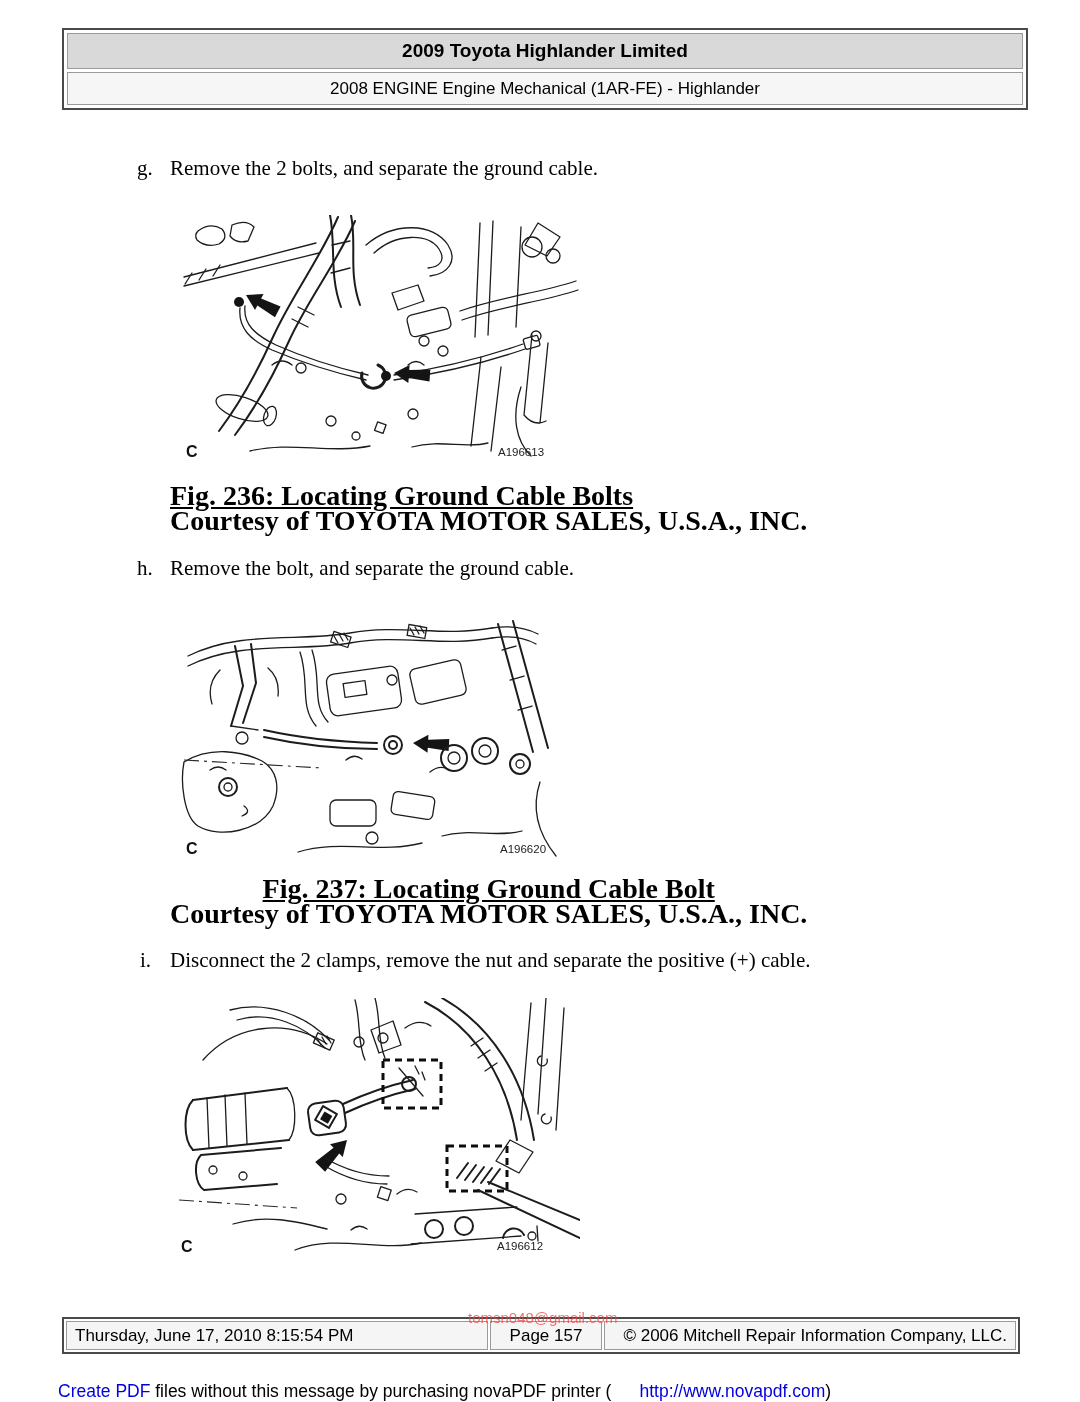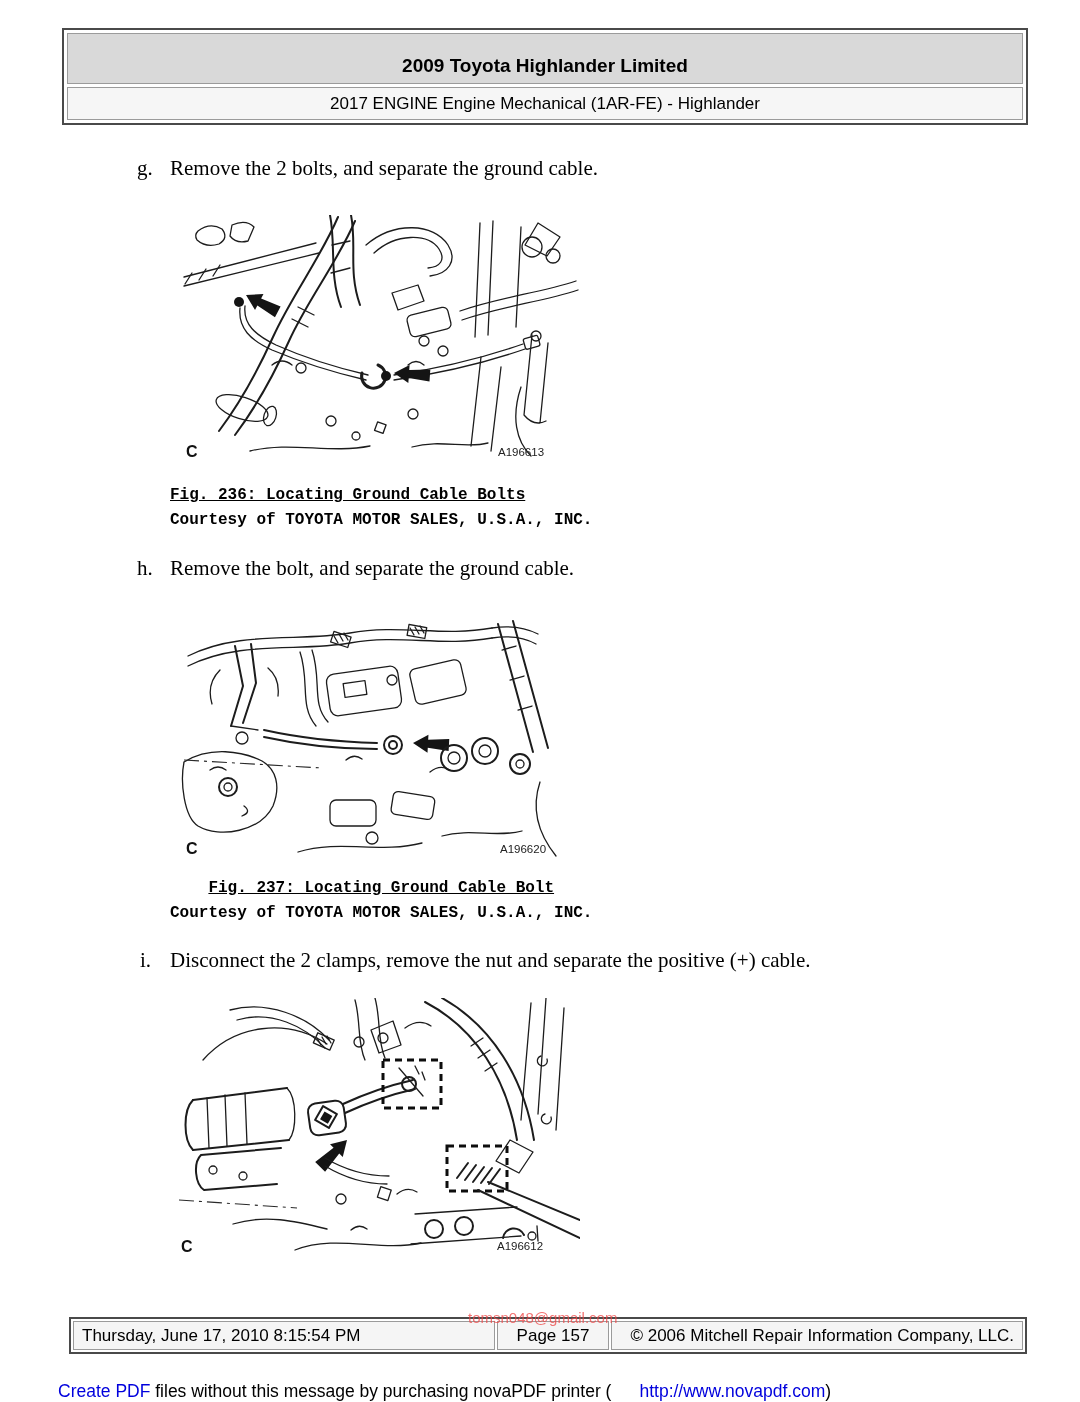--- a/index.html
+++ b/index.html
@@ -3,64 +3,64 @@
 <meta charset="utf-8">
 <style>
   html,body{margin:0;padding:0;background:#ffffff;}
   body{width:1080px;height:1402px;position:relative;overflow:hidden;
        font-family:"Liberation Sans",sans-serif;color:#000;}
 
   
   .header-box{position:absolute;top:28px;left:62px;width:966px;box-sizing:border-box;
               border:2px solid #4a4a4a;background:#fff;padding:3px;}
   .header-title{border:1px solid #9b9b9b;background:#d9d9d9;text-align:center;
-                font-weight:bold;font-size:19px;padding:21px 0 6px 0;}
+                font-weight:bold;font-size:19px;padding:6px 0 6px 0;}
   .header-sub{border:1px solid #9b9b9b;background:#f6f6f6;text-align:center;
               font-size:17px;padding:6px 0 5px 0;margin-top:3px;}
 
   
   .step{position:absolute;font-family:"Liberation Serif",serif;font-size:21px;
         white-space:nowrap;}
   .step .lbl{display:inline-block;width:33px;}
-  .caption{position:absolute;font-family:Liberation Mono, monospace;font-weight:bold;
-           font-size:16px;line-height:25px;white-space:nowrap;}
+  .caption{position:absolute;font-family:Liberation Serif, serif;font-weight:bold;
+           font-size:28px;line-height:25px;white-space:nowrap;}
   .caption .fig-title{text-decoration:underline;}
 
   .figwrap{position:absolute;}
   svg .ln{fill:none;stroke:#1c1c1c;stroke-width:1.3;stroke-linecap:round;stroke-linejoin:round;}
   svg .ln2{fill:none;stroke:#1c1c1c;stroke-width:2;stroke-linecap:round;stroke-linejoin:round;}
   svg .fillb{fill:#141414;stroke:none;}
   svg .dashbox{fill:none;stroke:#0d0d0d;stroke-width:3;stroke-dasharray:7 5;}
   svg .cline{fill:none;stroke:#2a2a2a;stroke-width:1.1;stroke-dasharray:15 5 3 5;}
   svg .cornerC{font-family:"Liberation Sans",sans-serif;font-size:16px;font-weight:bold;fill:#111;}
   svg .partno{font-family:"Liberation Sans",sans-serif;font-size:11.5px;fill:#222;}
 
   
   .watermark{position:absolute;top:1309px;left:468px;font-size:15px;color:#ef4444;
              opacity:.75;z-index:5;white-space:nowrap;}
 
   
-  .footer-bar{position:absolute;top:1317px;left:69px;width:958px;box-sizing:border-box;
+  .footer-bar{position:absolute;top:1317px;left:62px;width:958px;box-sizing:border-box;
               border:2px solid #4a4a4a;background:#fff;padding:2px;display:flex;z-index:2;}
   .footer-cell{border:1px solid #9b9b9b;background:#f5f5f5;font-size:17px;
                padding:4px 8px 3px 8px;white-space:nowrap;box-sizing:border-box;}
   .fc-date{flex:1 1 auto;text-align:left;margin-right:2px;}
   .fc-page{width:112px;text-align:center;margin-right:2px;}
   .fc-copy{width:412px;text-align:right;}
 
   
   .nova{position:absolute;top:1381px;left:30px;font-size:17.5px;white-space:nowrap;}
   .nova a{color:#0000dd;text-decoration:none;cursor:pointer;margin-left:28px;}
 </style>
 </head>
 <body>
 
 <div class="header-box">
   <div class="header-title">2009 Toyota Highlander Limited</div>
-  <div class="header-sub">2017 ENGINE Engine Mechanical (1AR-FE) - Highlander</div>
+  <div class="header-sub">2008 ENGINE Engine Mechanical (1AR-FE) - Highlander</div>
 </div>
 
 <div class="step" style="top:156px;left:137px;">
   <span class="lbl">g.</span><span>Remove the 2 bolts, and separate the ground cable.</span>
 </div>
 
 <div class="figwrap" style="top:215px;left:180px;">
 <svg width="400" height="248" viewBox="0 0 400 248">
 
   <path class="ln" d="M4,62 L136,28 M4,71 L139,38"></path>

